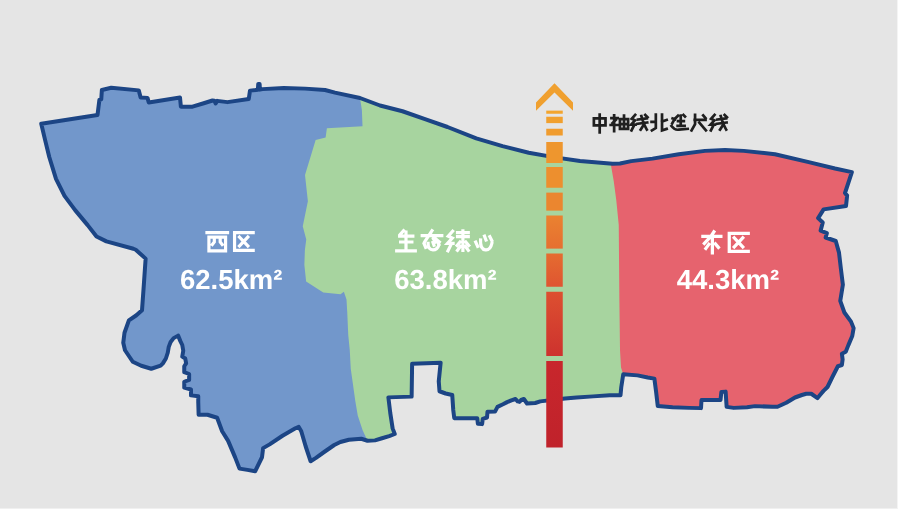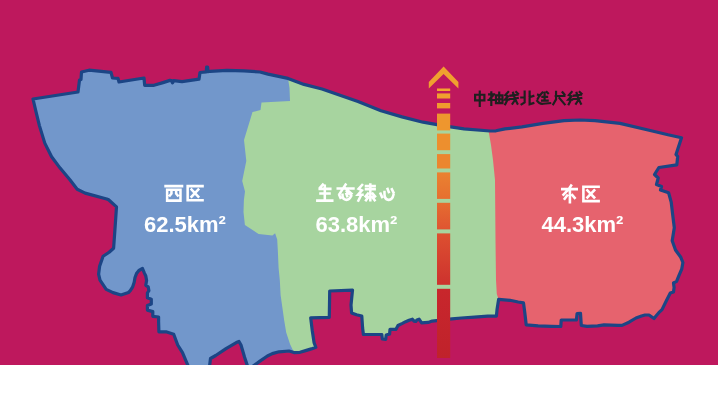--- a/index.html
+++ b/index.html
@@ -1,16 +1,16 @@
 <!DOCTYPE html>
 <html><head>
 <meta charset="utf-8">
 <style>
 html,body{margin:0;padding:0;background:#ffffff;}
-#wrap{position:relative;width:718px;height:365px;overflow:hidden;background:#be185d;}
+#wrap{position:relative;width:718px;height:407px;overflow:hidden;background:#e5e5e5;}
 svg{display:block;}
 </style>
 </head>
 <body>
 <div id="wrap">
 <svg width="718" height="407" viewBox="0 0 718 407" xmlns="http://www.w3.org/2000/svg">
 <defs>
 <path id="outerpath" d="M33,99 L78,92 L79.5,80 L81,79.5 L81.5,72 L89,70.2 L111,72.3 L112.5,78 L118,78.3 L119,82 L144,78 L144.7,85.3 L154,85.3 L163,82.6 L170,80.4 L171.5,80.5 L172.5,82.8 L173.8,80.7 L182,81.7 L199,79.2 L200,72.5 L206.3,71.8 L206.6,67.2 L207.7,67.2 L207.9,71.7 L210,71.3 L227,70.4 L244,70.9 L260,72 L268,74.1 L288,78.4 L304,84.4 L322,89 L340,95.3 L358,101.6 L381,110.7 L402,116.9 L423,122.2 L444,125.9 L464,128.8 L490,131 L496,130.8 L505,128.9 L522,126.9 L543,123.4 L564,120.7 L580,120 L595,120.7 L620,123.4 L647,129.7 L668,134.8 L681.5,137.7 L676,154.4 L677.7,156.5 L676.8,164.8 L658.9,167.5 L654.5,174.5 L658.2,178 L656.5,184.5 L661.5,186.5 L660.5,190 L668.6,192.8 L671.2,202.1 L672.7,214.9 L674.3,227.8 L672.2,240.7 L675.5,250 L680.8,257.3 L682.9,262.5 L681.8,268.8 L678.7,276.1 L676.6,281.4 L673.5,283 L674.1,287.6 L673.5,292 L670.3,293 L666.1,301.2 L662,309.6 L658.8,312.7 L656,316 L654,318.5 L649,315 L645,315 L641.5,316 L636,318 L629,322.2 L622,325.4 L618,325.4 L604,324.9 L597.6,325.8 L587,326.3 L581.3,325.5 L580.5,313.3 L577.1,313.5 L576.4,320 L561.2,320 L560.8,326.5 L551.3,326.3 L538.1,325.8 L526.2,324.8 L524.8,312.8 L523.5,302.9 L518.2,302 L510,300.3 L498.6,299.4 L497,309.8 L496.4,316.2 L487.8,316.2 L474.5,317.1 L461.3,318 L452,318.8 L432.2,321.1 L428.2,322.4 L421.6,322.8 L419.1,319.2 L416.9,320 L415.7,321.5 L414.1,321.1 L412.4,319.2 L409.1,320.3 L405.7,321.7 L402.4,323.4 L398,325.5 L396,329.3 L390,329.4 L389.6,334 L386.2,335.1 L385.7,339.3 L382.3,339 L381.8,334.5 L363.4,334.5 L362.6,328 L361.8,316 L356.5,314.8 L351.6,313 L351,305 L352.5,290.2 L329.7,291 L329.3,317.3 L310.7,317.9 L312.2,330.3 L314.1,342.7 L315.8,347.2 L311.3,348.9 L305.6,350.6 L300,352.3 L294,352.6 L289,351 L279.1,351.8 L272.3,353.6 L267.4,356 L259.6,361.4 L252.8,366.3 L248.5,369 L244.5,357 L241,345 L239,341.5 L236.3,342.6 L226,348.6 L215.7,355.5 L210.5,358.5 L209.6,365.8 L204.1,377 L197.9,375.9 L191.6,374.9 L188.1,365.9 L182.5,352.7 L177.7,345 L173.7,334.2 L166,331.8 L158.9,331.8 L158.6,321.7 L158.6,317 L152.8,316.3 L152.8,311.6 L147.4,310.1 L147.4,305.4 L151.3,303.9 L151.3,299.2 L147.4,297.7 L147.4,293 L148.9,290.7 L148.2,286.8 L145.8,285.3 L146.6,280.6 L145.8,276 L144.3,272.9 L142.5,268.5 L138.9,270.5 L136.5,273.6 L135,277.5 L134.2,282.2 L132.7,286.8 L130.3,290.7 L128.5,292.5 L121,295 L113,292.6 L106.2,289.4 L100,280.2 L98.6,274.2 L99.6,266.2 L103.1,256.3 L109.1,252.2 L113.6,248.2 L114.9,230.2 L116.5,206.9 L108.6,199.8 L106.7,199 L85.1,193.1 L77.2,189.2 L70.1,180.1 L60.1,168.1 L51.6,156.7 L44.8,143.1 L39.4,125.6 L36.1,112.1 Z"></path>
 <g id="g-zhong" fill="none" stroke-linecap="square">
 <path d="M20,26 H80 V62 H20 Z M50,6 V98"></path>

